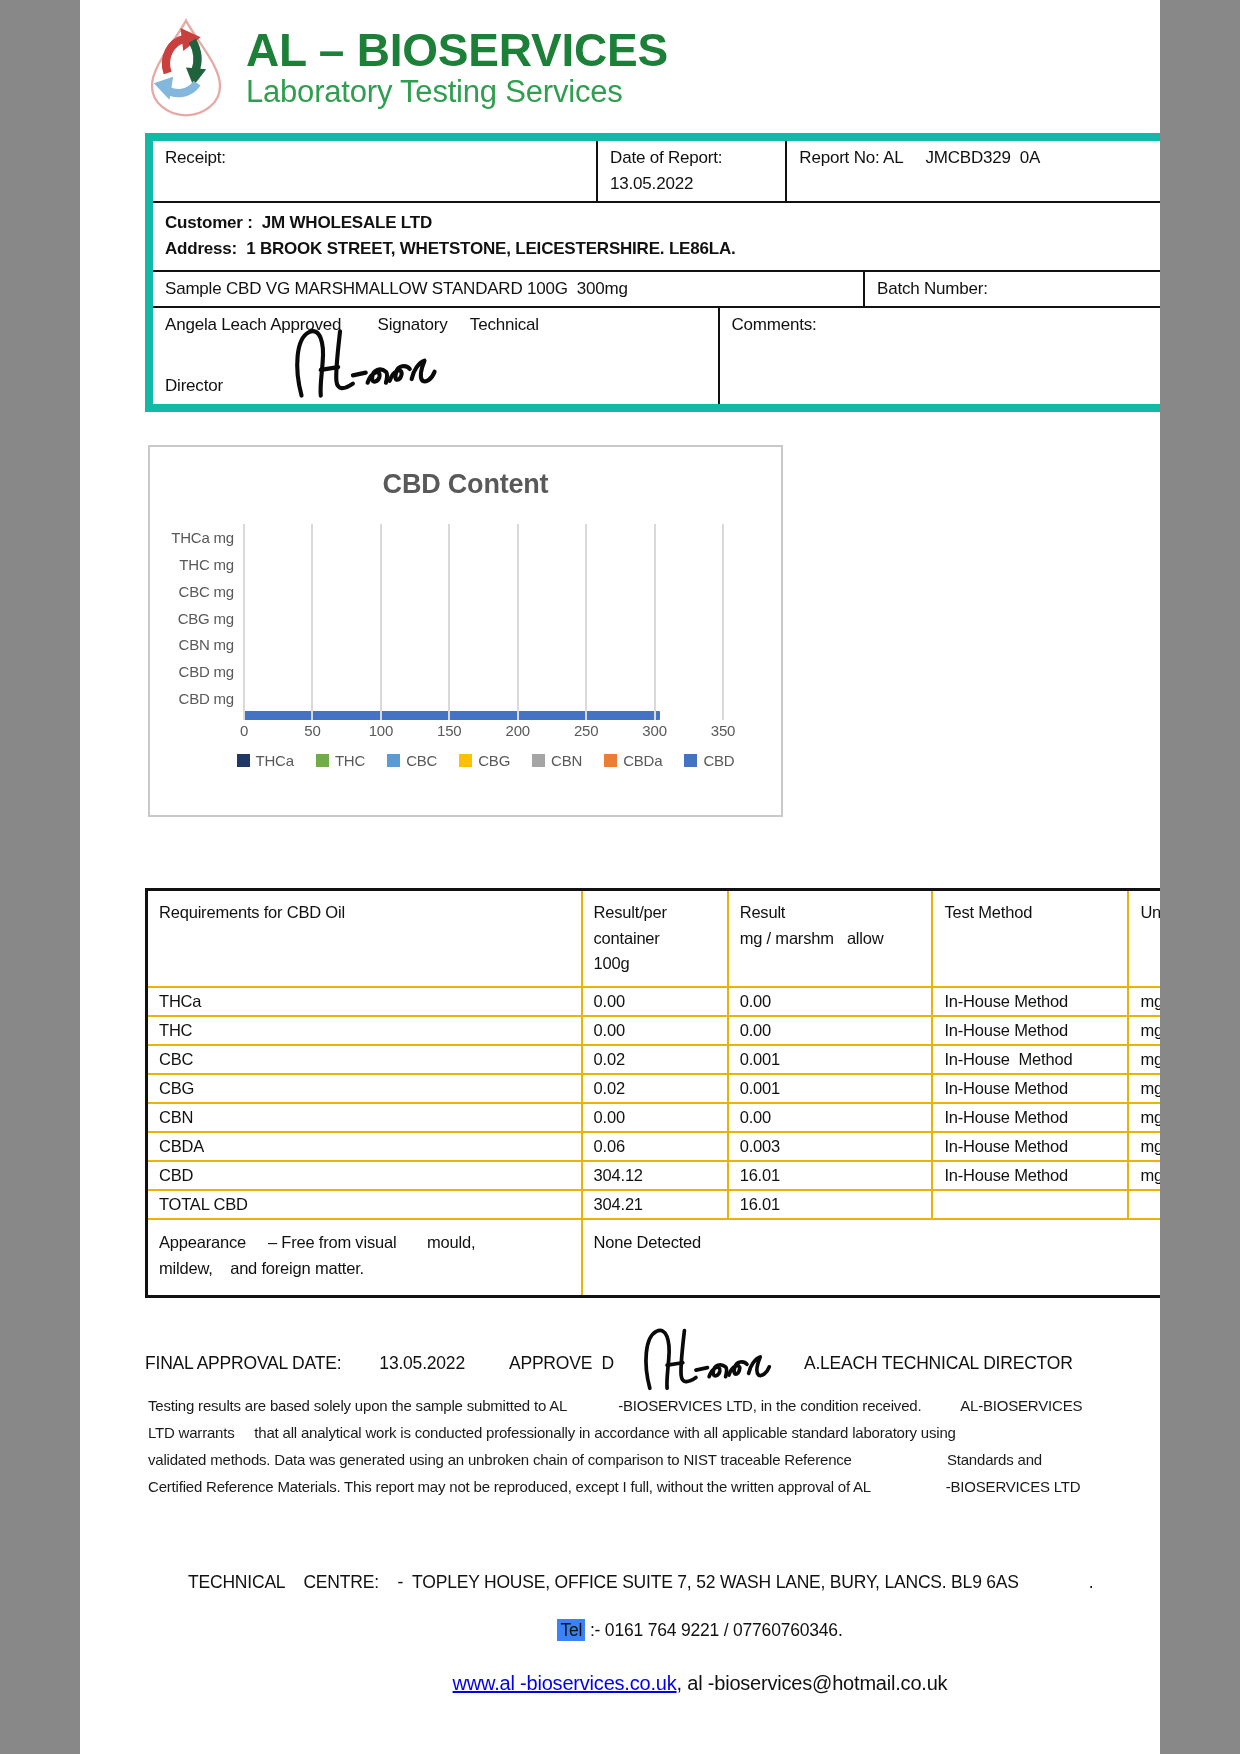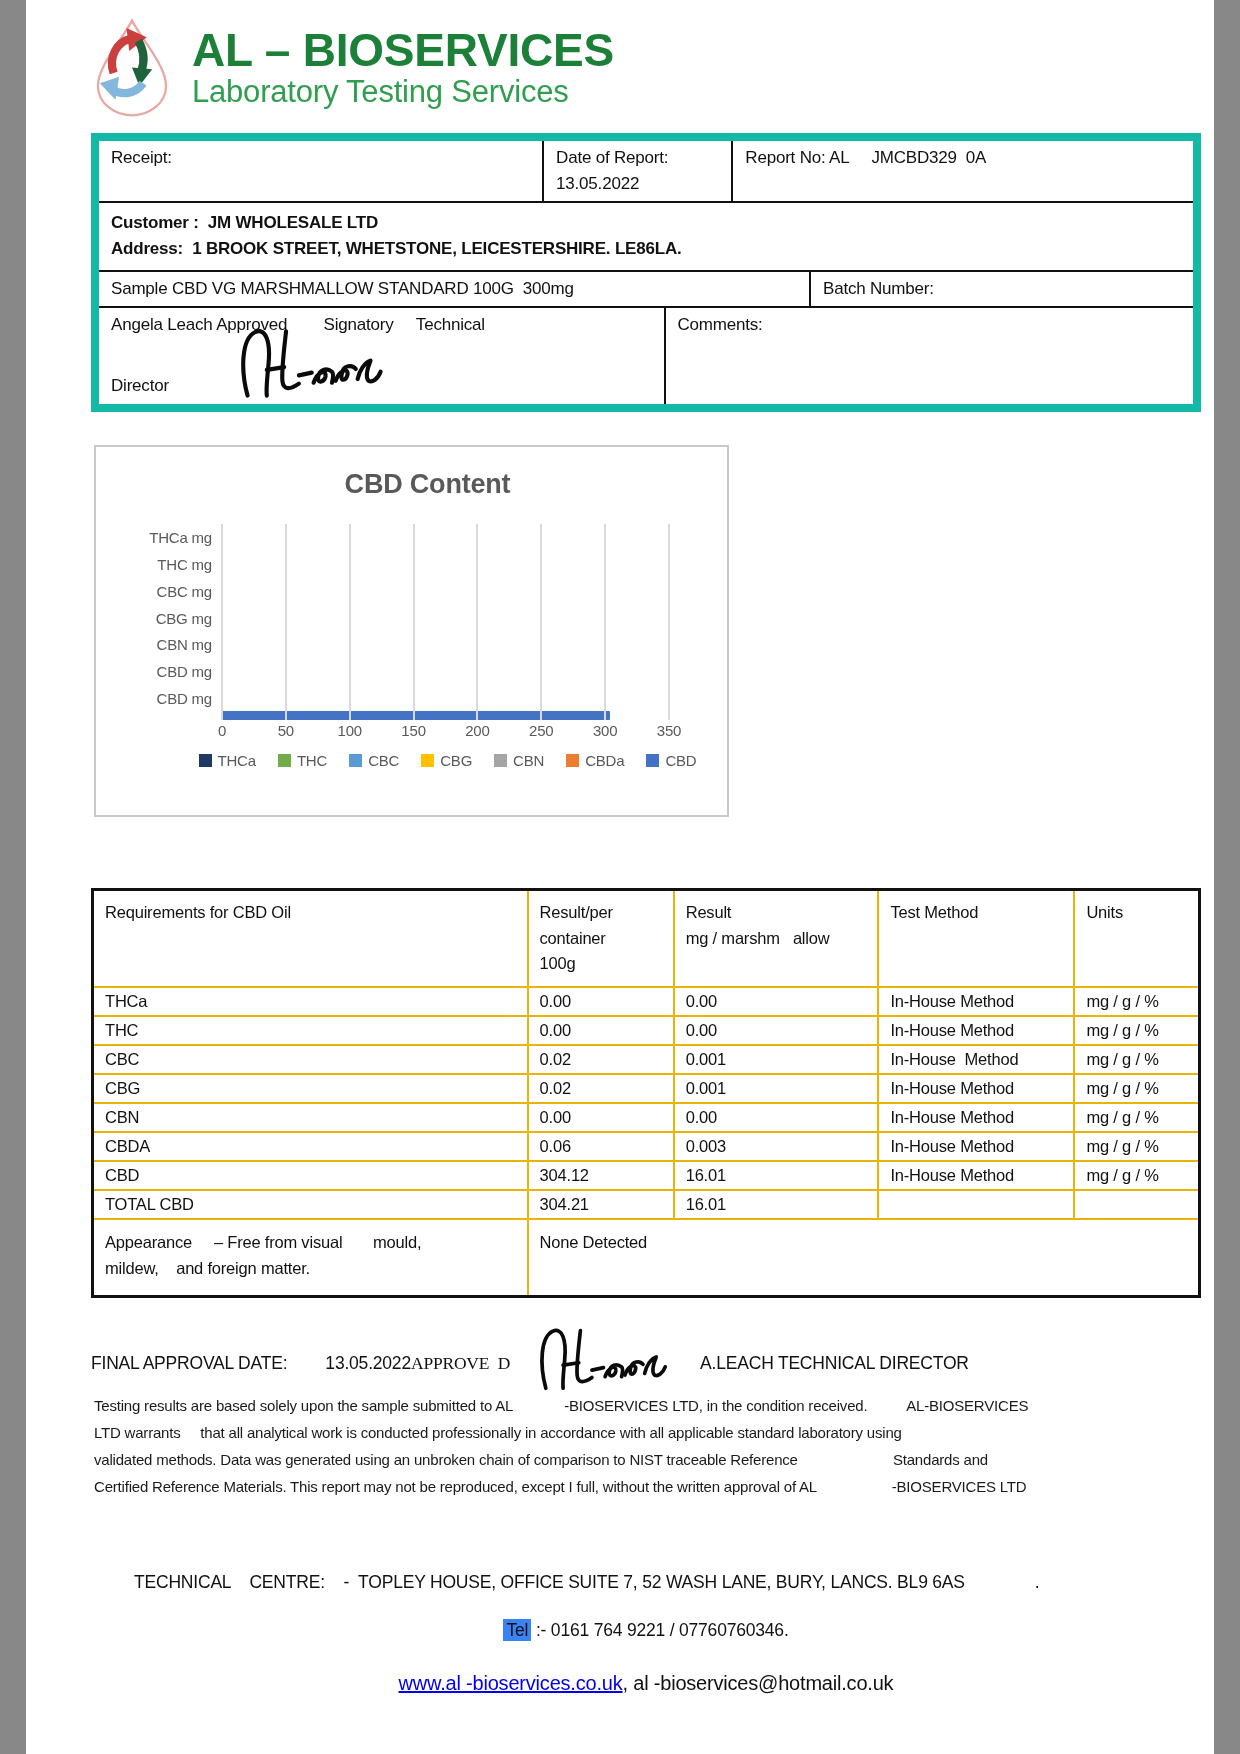--- a/index.html
+++ b/index.html
@@ -1,17 +1,17 @@
 <!DOCTYPE html>
 <html><head>
 <meta charset="utf-8">
 <style>
   html,body{margin:0;padding:0;background:#888;}
   #page{
-    position:relative;width:1188px;height:1754px;background:#ffffff;
+    position:relative;width:1080px;height:1754px;background:#ffffff;
     margin:0 auto;font-family:"Liberation Sans",sans-serif;color:#111;
     letter-spacing:-0.2px;overflow:hidden;
   }
   [data-bind]{white-space:pre-wrap;}
 
   
   .logo{position:absolute;left:60px;top:16px;display:flex;align-items:center;gap:14px;}
   .logo-text .t1{font-size:46px;font-weight:bold;color:#1d8038;line-height:1.05;}
   .logo-text .t2{font-size:31px;font-weight:400;color:#2f9e4e;line-height:1.1;}
 
@@ -27,21 +27,21 @@
   .c-sample{width:64.9%;}
   .c-batch{flex:1;}
   .c-sig{width:51.6%;position:relative;min-height:96px;}
   .c-comments{flex:1;}
   .bold-block{font-weight:bold;line-height:1.55;}
   .date-val{margin-top:6px;}
   .director{position:absolute;left:12px;bottom:8px;}
   .sig-hdr{position:absolute;left:130px;top:16px;}
 
   
-  .chart-box{position:absolute;left:68px;top:445px;width:635px;height:372px;border:2px solid #c9c9c9;box-sizing:border-box;color:#595959;padding-left:32px;}
+  .chart-box{position:absolute;left:68px;top:445px;width:635px;height:372px;border:2px solid #c9c9c9;box-sizing:border-box;color:#595959;}
   .chart-title{margin-top:22px;text-align:center;font-size:27px;font-weight:bold;color:#595959;}
   .chart-body{display:flex;margin-top:24px;}
   .cats{width:94px;display:flex;flex-direction:column;height:188px;}
   .cat-label{flex:1;display:flex;align-items:center;justify-content:flex-end;padding-right:10px;font-size:15px;color:#595959;}
   .plotwrap{flex:1;position:relative;margin-right:58px;height:188px;}
   .gridline{position:absolute;top:0;bottom:-8px;width:2px;background:#d9d9d9;transform:translateX(-50%);}
   .bars{position:absolute;left:0;right:0;top:0;bottom:-8px;display:flex;flex-direction:column;}
   .bar-row{flex:1;display:flex;align-items:flex-end;}
   .bar{height:9px;border-radius:1px;}
   .xaxis{position:relative;height:26px;margin-left:94px;margin-right:58px;}
@@ -53,21 +53,21 @@
   
   .res-table{position:absolute;left:65px;top:888px;width:1110px;border-collapse:collapse;font-size:16.5px;}
   .res-table td{border:2px solid #eab308;padding:4px 11px;vertical-align:top;}
   .res-table{border:3px solid #111;}
   .res-table .hd td{padding-top:9px;padding-bottom:9px;line-height:1.55;}
   .res-table .app td{padding-top:9px;padding-bottom:14px;line-height:1.6;}
 
   
   .approval{position:absolute;left:65px;top:1328px;width:1110px;display:flex;align-items:center;font-size:17.5px;}
   .approval .gap1{margin-left:38px;}
-  .approval .gap2{font-family:Liberation Serif, serif;}
+  .approval .gap2{margin-left:44px;}
   .sig-appr{margin:0 24px 0 16px;position:relative;top:-4px;}
 
   
   .disclaimer{position:absolute;left:68px;top:1392px;width:1010px;font-size:15px;line-height:27px;color:#1a1a1a;}
 
   
   .f-centre{position:absolute;left:108px;top:1572px;font-size:17.5px;}
   .f-tel{position:absolute;left:0;top:1620px;width:1240px;text-align:center;font-size:17.5px;}
   .tel-hl{background:#3b82f6;padding:1px 3px;}
   .f-link{position:absolute;left:0;top:1672px;width:1240px;text-align:center;font-size:20px;}

